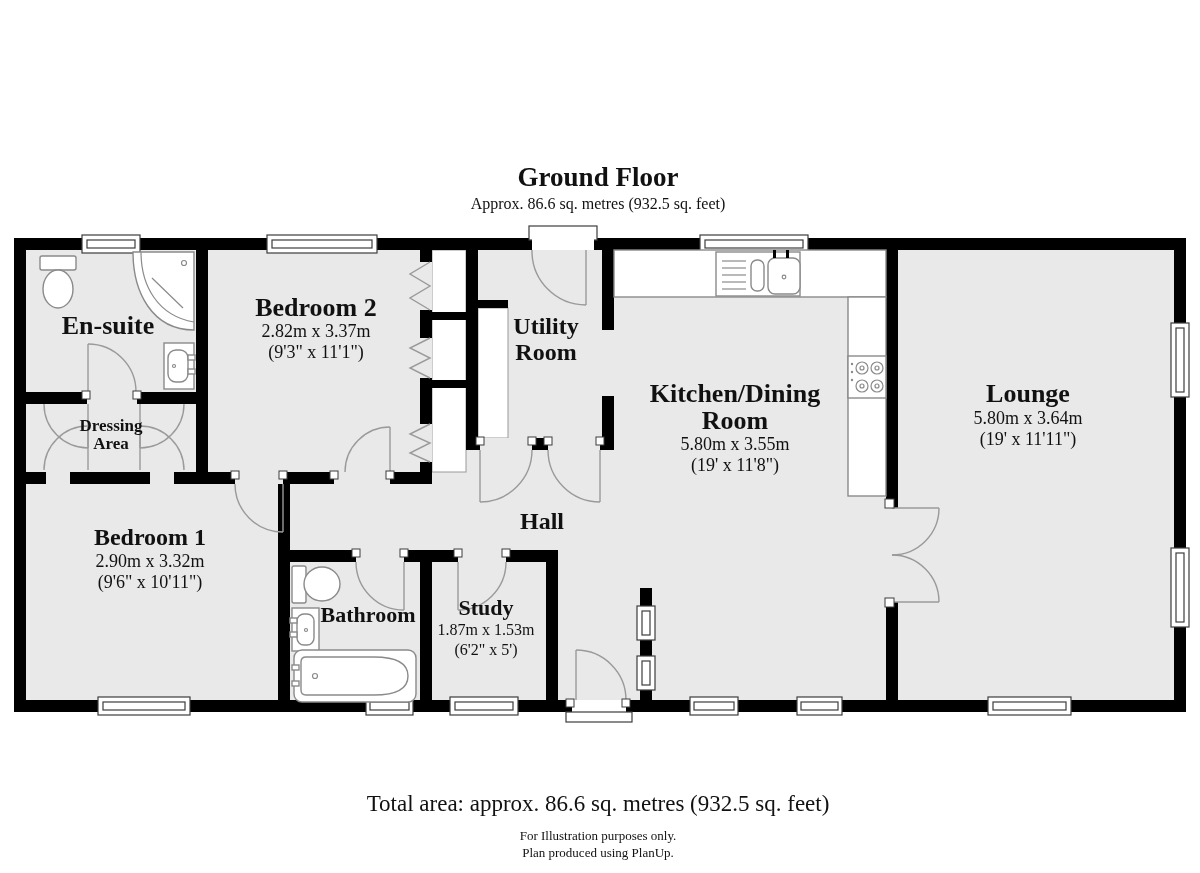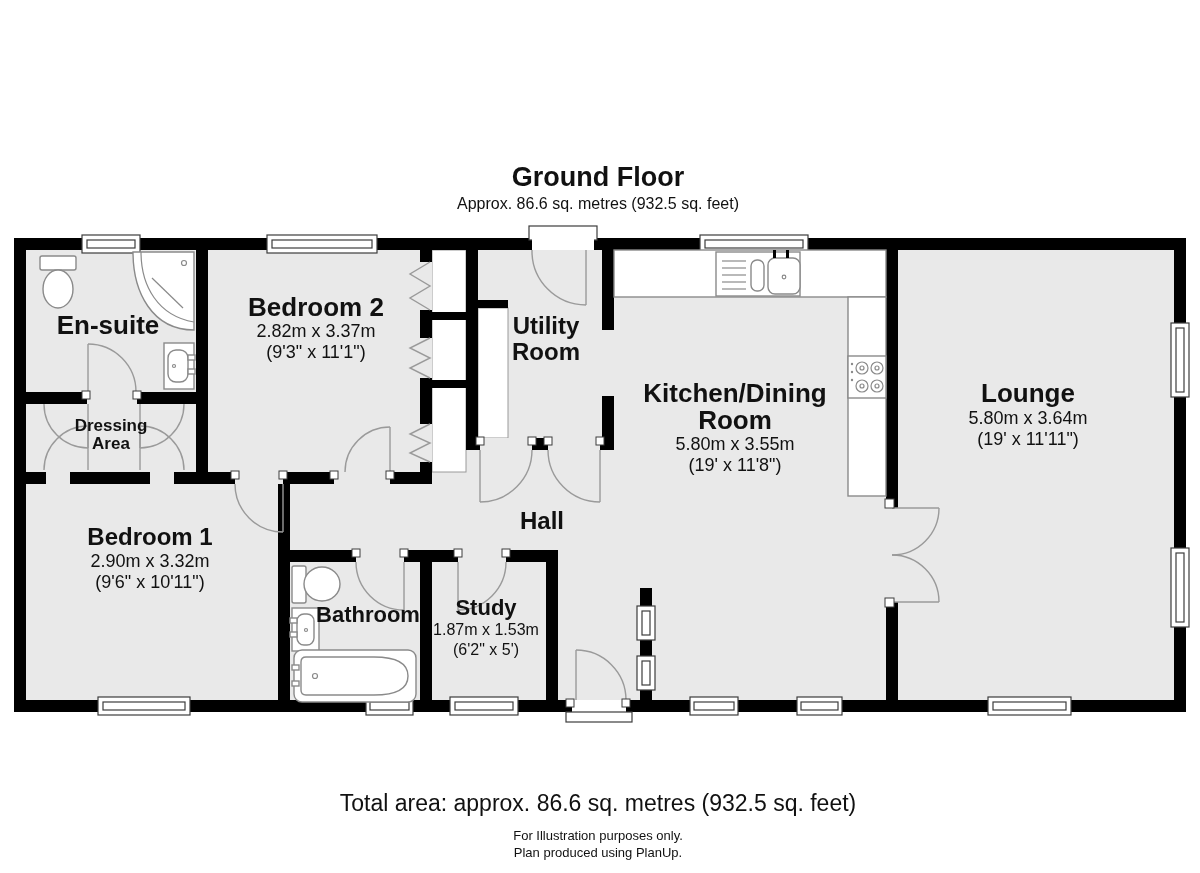--- a/index.html
+++ b/index.html
@@ -1,17 +1,17 @@
 <!DOCTYPE html>
 <html><head>
 <meta charset="utf-8">
 <style>
   html,body{margin:0;padding:0;background:#ffffff;}
   .stage{position:relative;width:1200px;height:873px;background:#ffffff;overflow:hidden;
-         font-family:Liberation Sans, sans-serif;}
+         font-family:Liberation Serif, serif;}
   svg{display:block;}
   .wall{fill:#000000;stroke:none;}
   .floor{fill:#e9e9e9;}
   .white{fill:#ffffff;}
   .open{fill:#e9e9e9;}
   .fix{fill:#ffffff;stroke:#8a8a8a;stroke-width:1.4;}
   .fixthin{fill:none;stroke:#8a8a8a;stroke-width:1.2;}
   .door{fill:none;stroke:#9a9a9a;stroke-width:1.4;}
   .win{fill:#ffffff;stroke:#3c3c3c;stroke-width:1.2;}
   .hinge{fill:#ffffff;stroke:#3c3c3c;stroke-width:1;}

